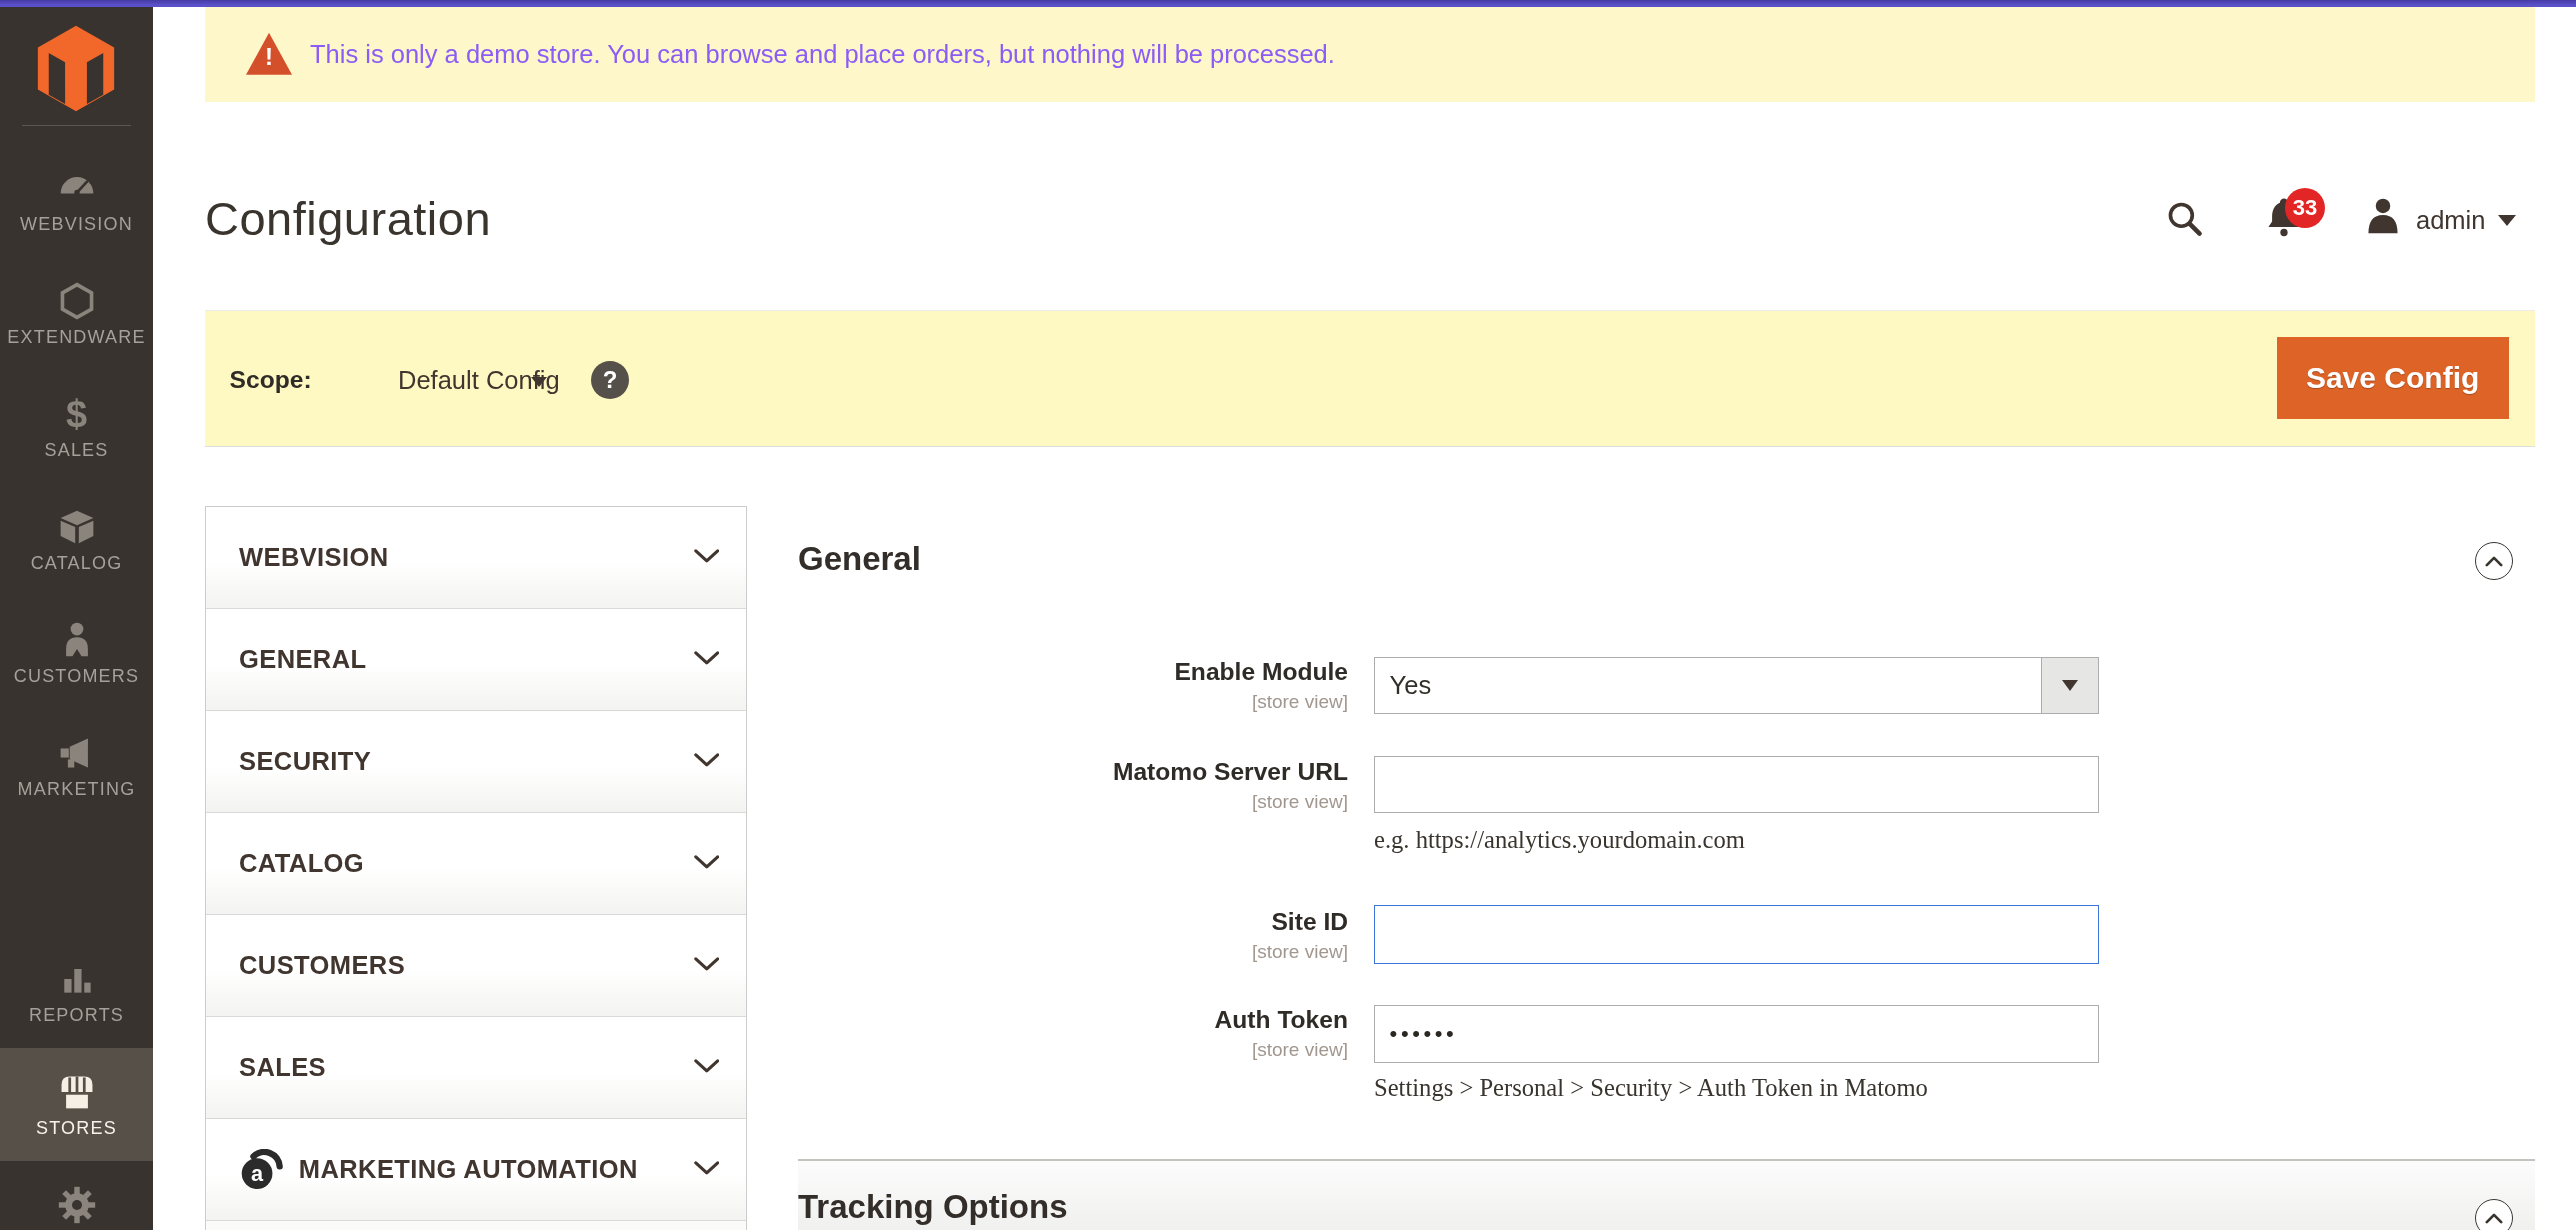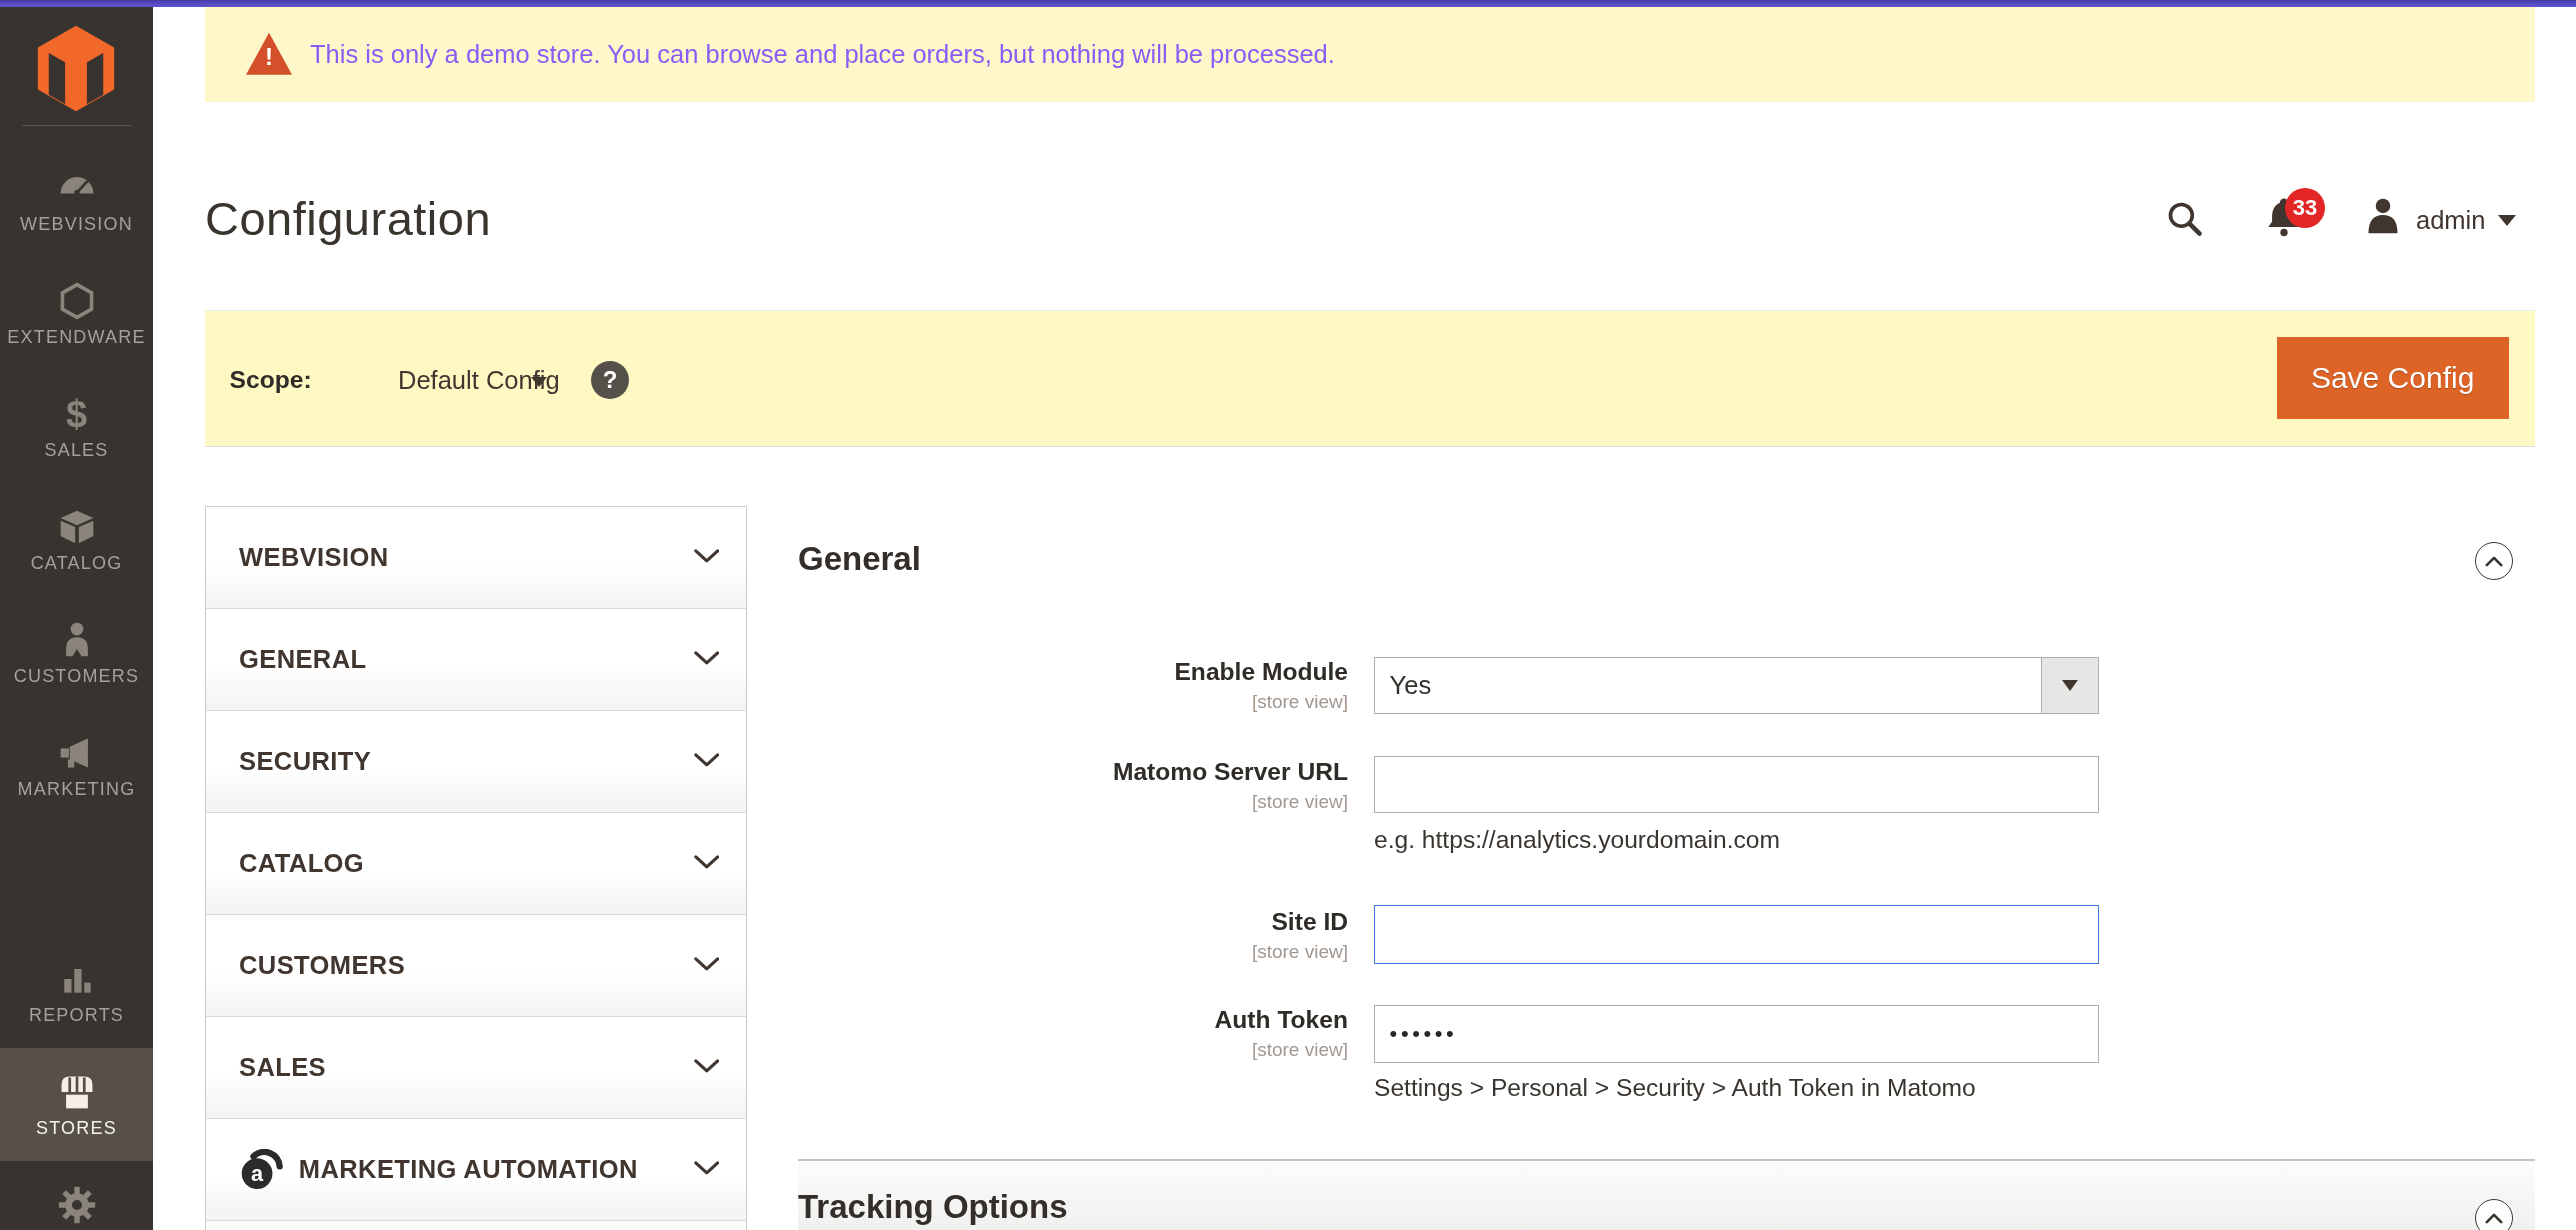--- a/index.html
+++ b/index.html
@@ -55,21 +55,21 @@
   .scope-label { position:absolute; left:24.6px; top:55px; font-size:24.6px; font-weight:bold; color:#2f2b26; }
   .scope-value { position:absolute; left:153px; top:55px; font-size:25.5px; color:#41362f; cursor:pointer;margin-left:40px; }
   .scope-caret { position:absolute; left:326px; top:66px; width:0; height:0;
     border-left:8.2px solid transparent; border-right:8.2px solid transparent;
     border-top:10px solid #41362f; }
   .help-btn { position:absolute; left:386px; top:50px; width:38px; height:38px; border-radius:50%;
     background:#56504a; color:#ffffff; font-weight:bold; font-size:24px;
     display:flex; align-items:center; justify-content:center; cursor:pointer; }
   .save-btn { position:absolute; right:26.4px; top:26.4px; width:232px; height:82px;
     background:#dd6327; border:none; color:#ffffff; font-family:inherit;
-    font-size:30px; font-weight:normal; cursor:pointer; text-shadow:0 0.9px 0.9px rgba(0,0,0,0.25); }
+    font-size:30px; font-weight:bold; cursor:pointer; text-shadow:0 0.9px 0.9px rgba(0,0,0,0.25); }
 
   
   .config-nav { left:205px; top:506px; width:542px; border:0.9px solid #cccccc; background:#fff; }
   .acc-row { position:relative; height:102px; display:flex; align-items:center;
     padding:0 27px 0 33px; border-bottom:0.9px solid #d9d9d9; cursor:pointer;
     background:linear-gradient(180deg,#ffffff 55%,#f3f3f1 100%); }
   .acc-row:last-child { border-bottom:none; }
   .acc-label { font-size:25.5px; font-weight:bold; color:#41362f; letter-spacing:0.4px; }
   .acc-chevron { margin-left:auto; }
   .acc-partial { height:10px; background:#fbfbfa; }
@@ -86,21 +86,21 @@
     background:#fff; font-family:inherit; font-size:25.5px; color:#33302b; padding:0 14.6px; }
   .focused { border:1.8px solid #3c77d9 !important; height:59px; }
   .pwd { font-size:22px; letter-spacing:3.6px; color:#2b2722; }
   .select-box { left:1374px; top:657px; width:725px; height:57px; border:0.9px solid #adadad;
     background:#fff; display:flex; cursor:pointer; }
   .select-value { flex:1; display:flex; align-items:center; padding-left:14.6px; font-size:25.5px; color:#33302b; }
   .select-btn { width:57px; border-left:0.9px solid #adadad; background:#e6e6e4;
     display:flex; align-items:center; justify-content:center; }
   .select-btn i { width:0; height:0; border-left:8.2px solid transparent;
     border-right:8.2px solid transparent; border-top:11px solid #41362f; }
-  .fld-note { left:1374px; font-size:24.6px; color:#39342e; }
+  .fld-note { left:1374px; font-size:24.6px; color:#39342e;font-family:Liberation Serif, serif; }
   .form-divider { left:798px; top:1159px; width:1737px; height:1.8px; background:#c6c3bf; }
   .tracking-strip { left:798px; top:1161px; width:1737px; height:69px;
     background:linear-gradient(180deg,#fcfcfc,#f0f0ef); }
 </style>
 </head>
 <body>
 
 <div class="abs topbar"></div>
 
 <aside class="abs sidebar">

